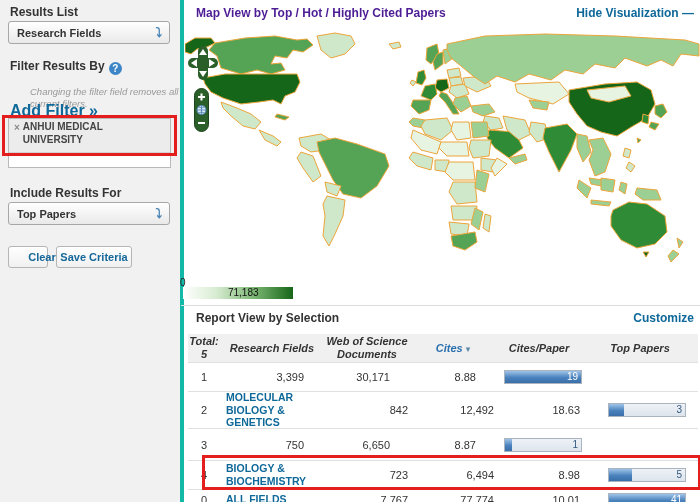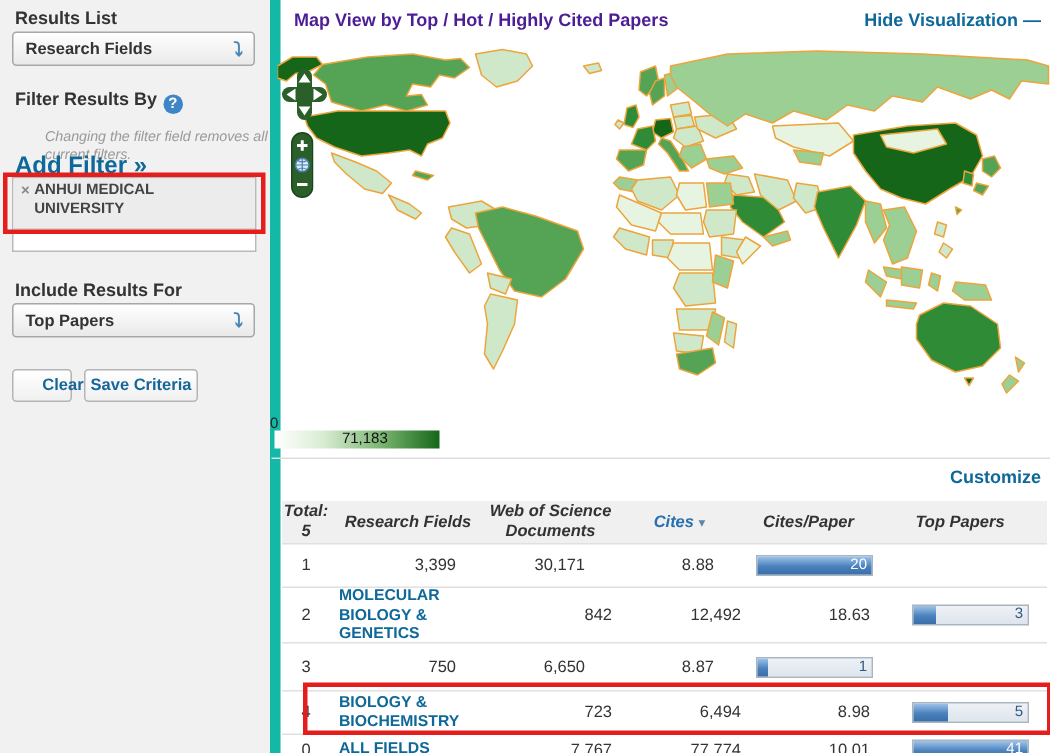--- a/index.html
+++ b/index.html
@@ -1,19 +1,19 @@
 <!DOCTYPE html>
 <html><head>
 <meta charset="utf-8">
 <style>
   html,body{margin:0;padding:0;background:#fff;}
   #screen{position:relative;width:700px;height:502px;background:#ffffff;overflow:hidden;
     font-family:"Liberation Sans","DejaVu Sans",sans-serif;color:#333;}
   
-  #sidebar{position:absolute;left:0;top:0;width:180px;height:502px;background:#f1f1f1;border-right:7px solid #14b8a6;}
+  #sidebar{position:absolute;left:0;top:0;width:180px;height:502px;background:#f1f1f1;border-right:4px solid #14b8a6;}
   .sb-head{position:absolute;left:10px;font-size:12px;font-weight:bold;color:#333;}
   .dropdown{position:absolute;left:8px;width:162px;height:23px;background:linear-gradient(#ffffff,#e9e9e9);
     border:1px solid #a7a7a7;border-radius:3px;display:flex;align-items:center;box-sizing:border-box;cursor:pointer;}
   .dropdown .dd-label{font-size:11px;font-weight:bold;color:#333;padding-left:8px;flex:1;}
   .dropdown .dd-chev{color:#4a85b5;font-size:13px;font-weight:bold;padding-right:7px;}
   .help-badge{display:inline-block;width:13px;height:13px;border-radius:50%;background:#3d85c6;color:#fff;
     font-size:10px;font-weight:bold;text-align:center;line-height:13px;margin-left:4px;vertical-align:-2px;cursor:pointer;}
   #filter-note{position:absolute;left:10px;top:86px;width:158px;font-size:9.5px;font-style:italic;color:#999;line-height:1.3;margin-left:20px;}
   #add-filter{position:absolute;left:10px;top:102px;font-size:16px;font-weight:bold;color:#0e6899;cursor:pointer;}
   #filter-listbox{position:absolute;left:8px;top:118px;width:163px;height:50px;background:#fff;border:1px solid #b9b9b9;box-sizing:border-box;}
@@ -196,20 +196,21 @@
     <rect x="4" y="34" width="7" height="2" fill="#fff"></rect>
   </svg>
 
   <div id="legend-zero">0</div>
   <div id="legend-bar">
     <div id="legend-max">71,183</div>
   </div>
 
   <div id="section-divider"></div>
 
+  <div id="report-title">Report View by Selection</div>
   <div id="customize">Customize</div>
 
   <div id="table">
     <div class="trow header">
       <div class="c-rank"><span>Total:</span><br><span>5</span></div>
       <div class="c-field">Research Fields</div>
       <div class="c-wos" style="white-space:pre-line;">Web of Science
 Documents</div>
       <div class="c-cites sorted"><span>Cites</span> <span class="sort-arrow">▾</span></div>
       <div class="c-cpp">Cites/Paper</div>
@@ -217,21 +218,21 @@
     </div>
 
     <div class="trow r1">
       <div class="c-rank">1</div>
       <div class="c-wos">3,399</div>
       <div class="c-cites">30,171</div>
       <div class="c-cpp">8.88</div>
       <div class="c-top">
           <div class="tp-bar">
             <div class="tp-fill" style="width: 100%;"></div>
-            <span class="tp-val full">20</span>
+            <span class="tp-val full">19</span>
           </div>
         </div>
     </div>
 
     <div class="trow r2">
       <div class="c-rank">2</div>
       <div class="c-field"><span class="field-link">MOLECULAR
 BIOLOGY &amp;
 GENETICS</span></div>
       <div class="c-wos">842</div>

